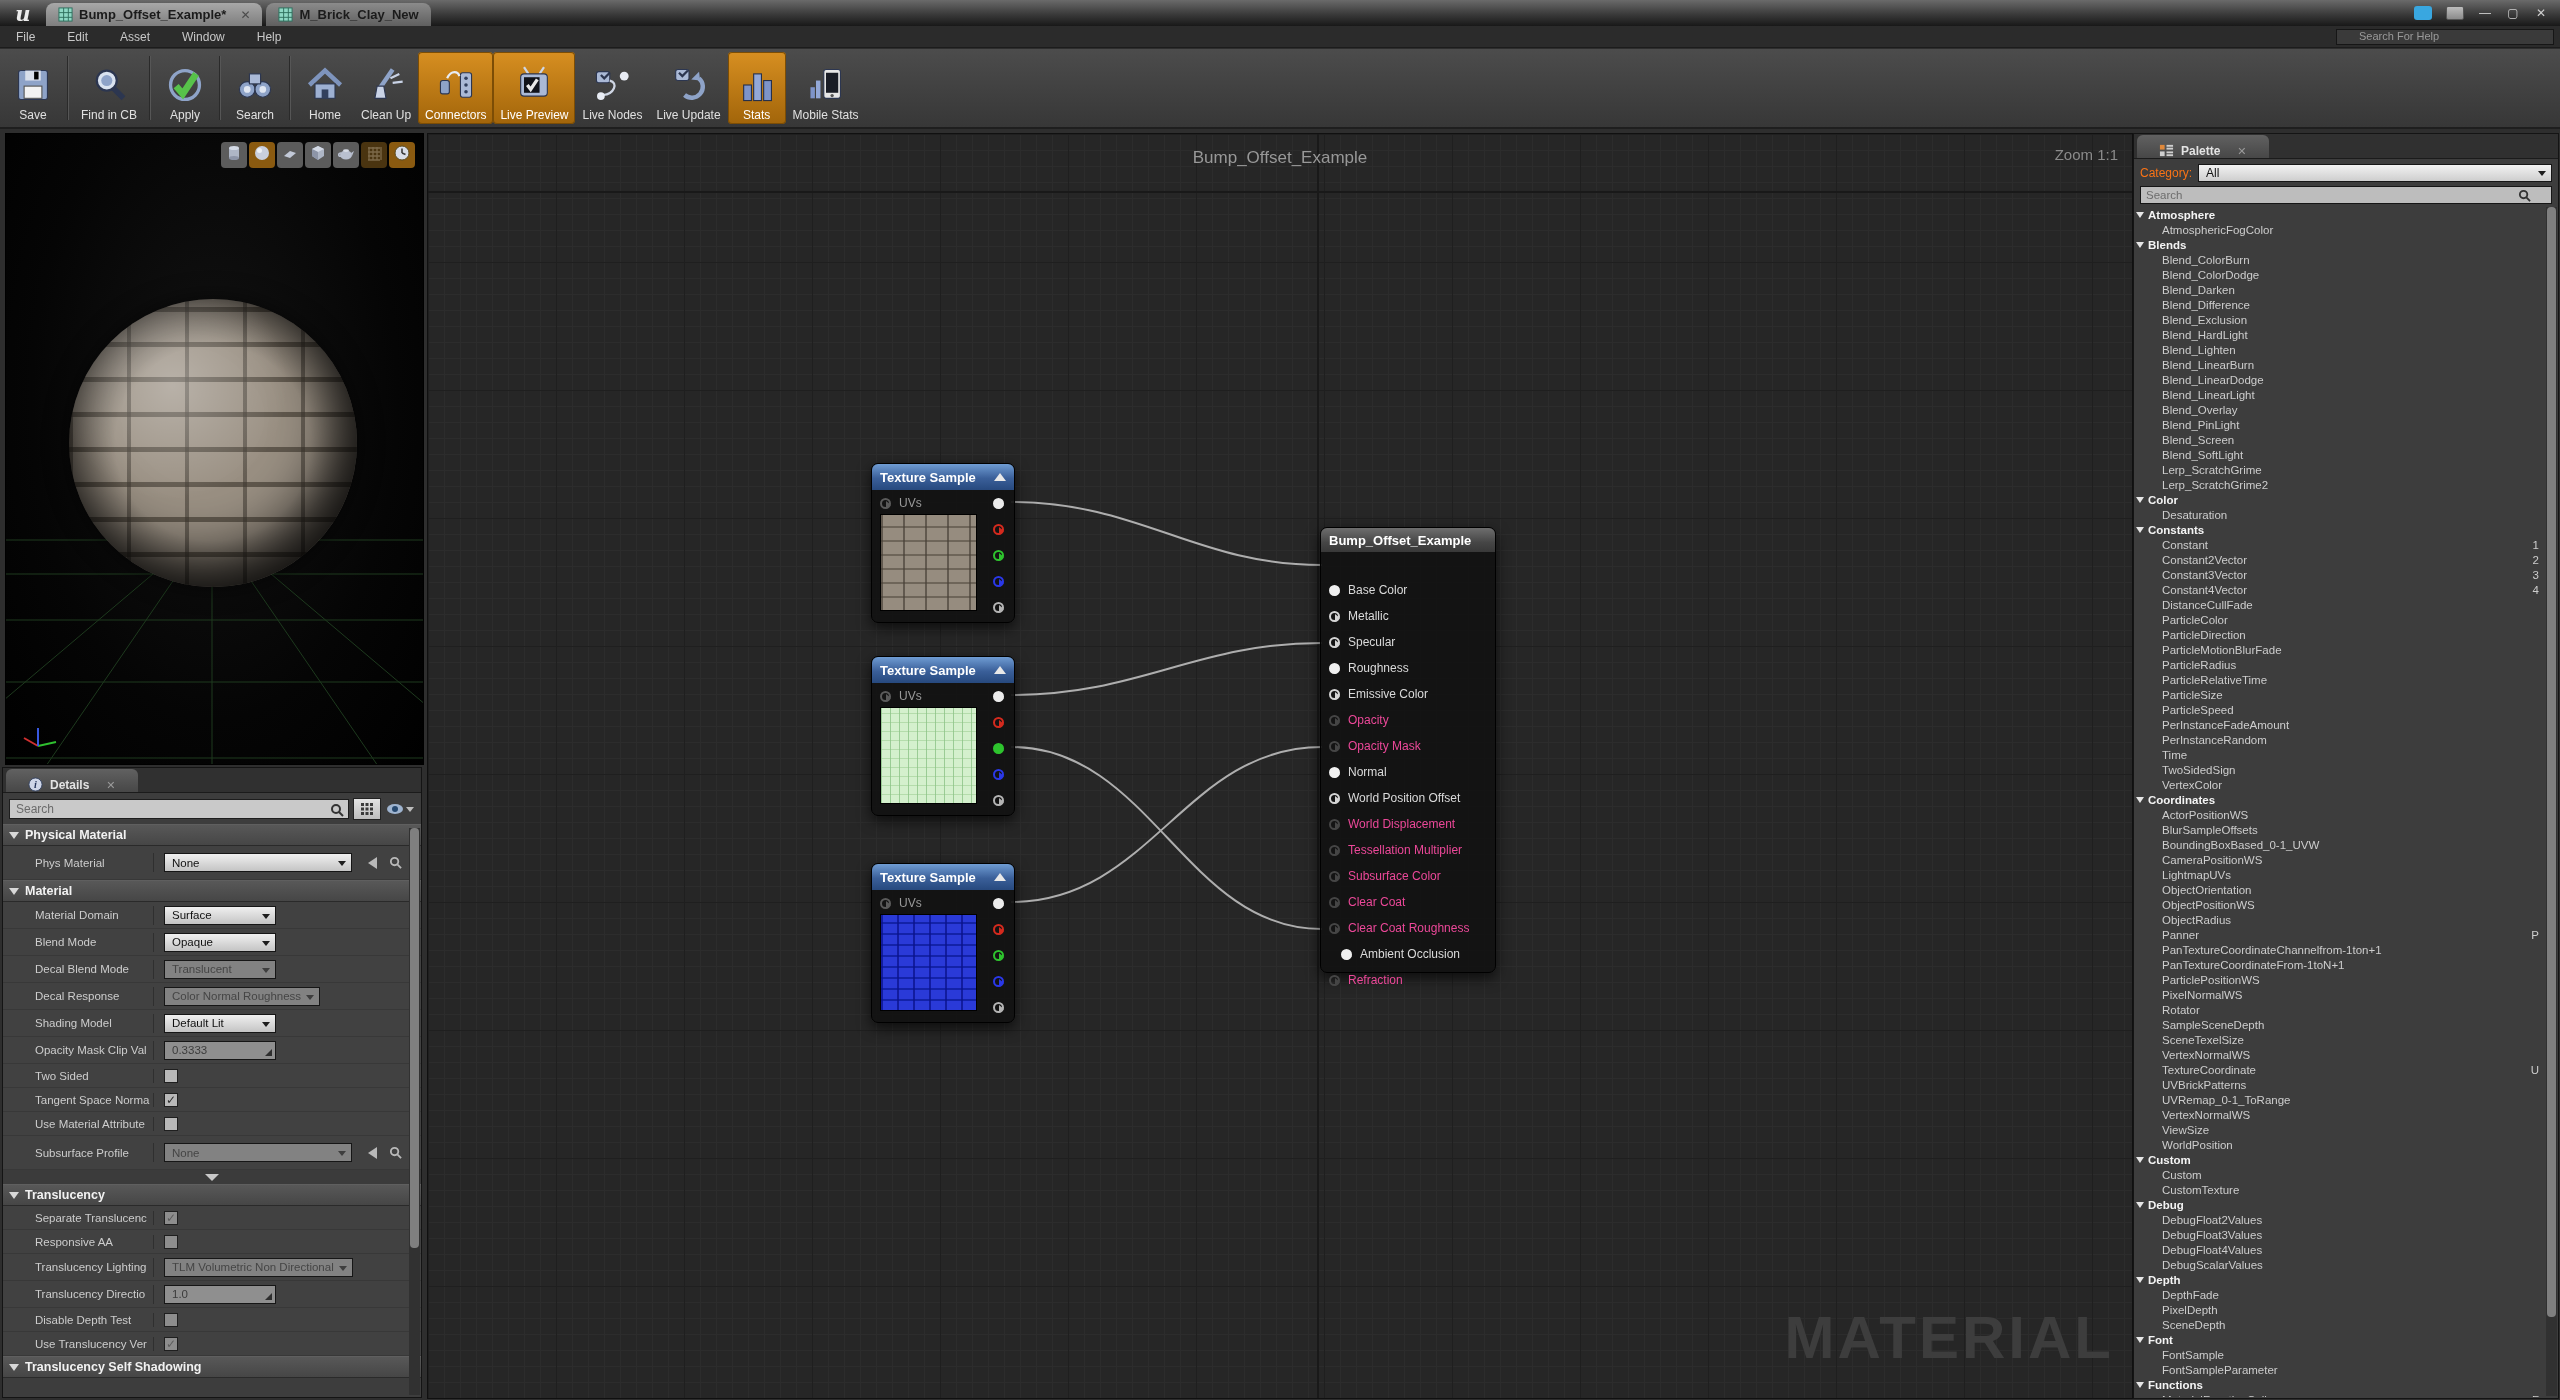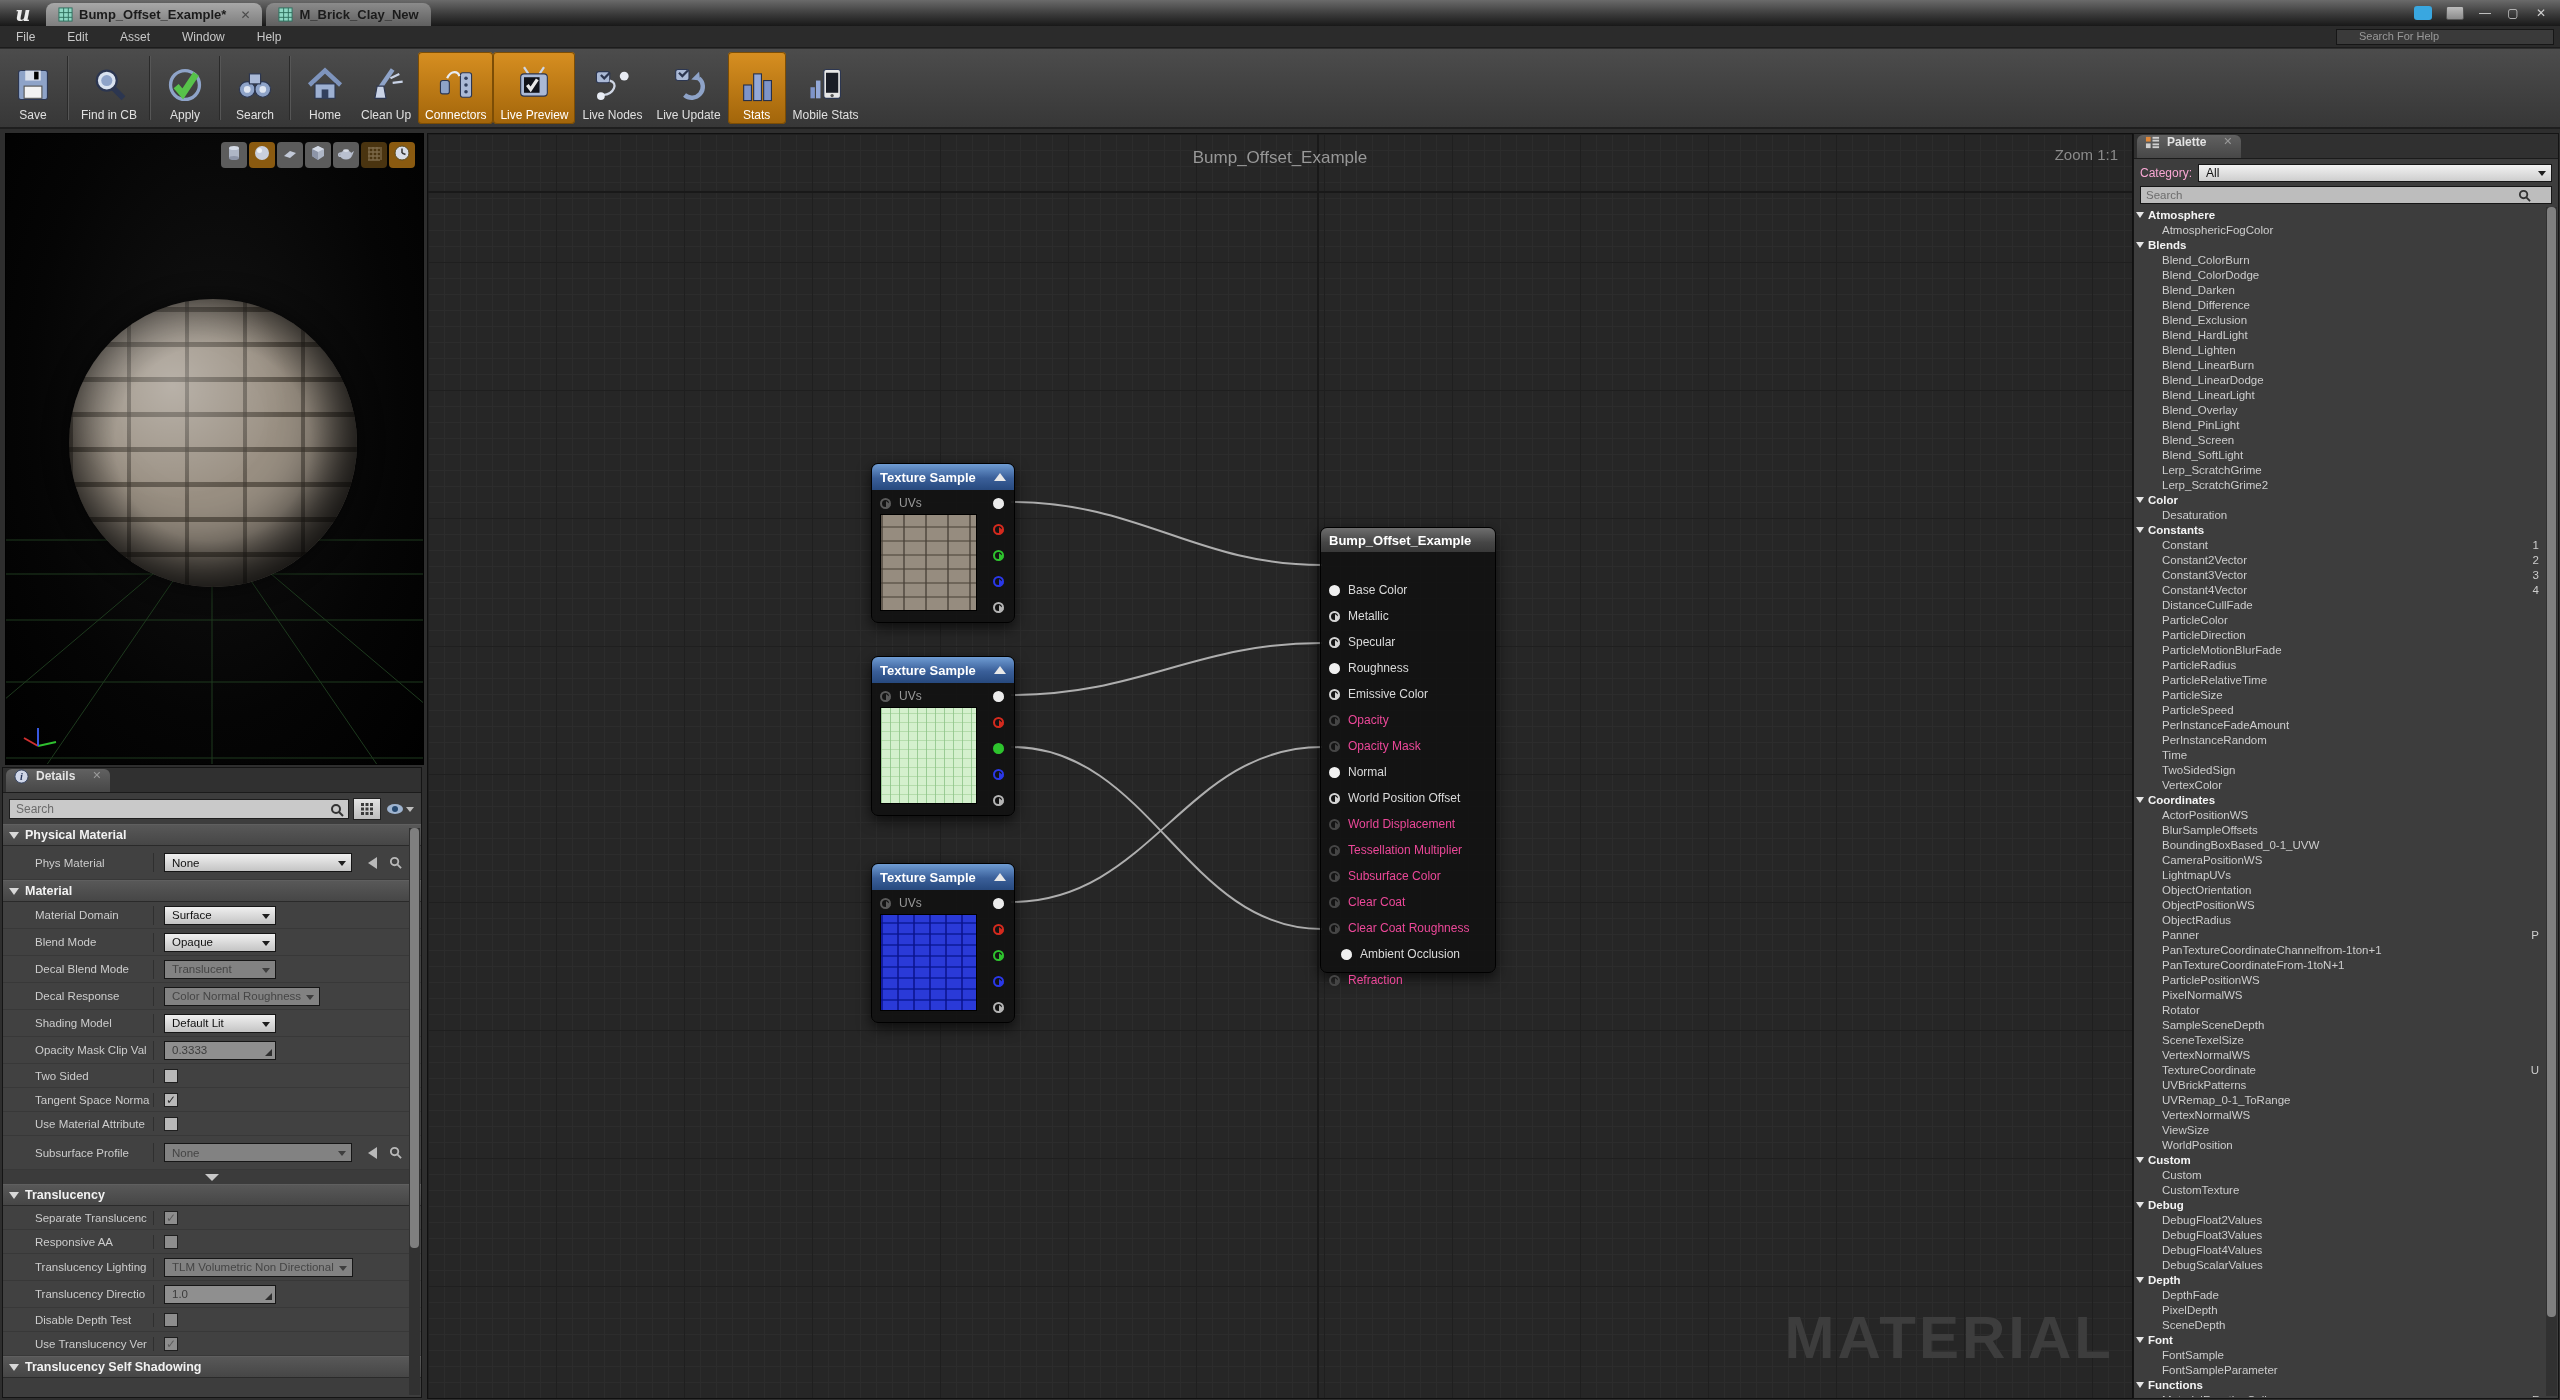--- a/index.html
+++ b/index.html
@@ -40,21 +40,21 @@
   .tb-btn .ticon { width:40px; height:40px; }
   .tb-btn .tlabel { font-size:12px; color:#e0e0e0; white-space:nowrap; }
   .tb-btn.hl { background:linear-gradient(#d78f21,#a2650a); box-shadow:inset 0 0 0 1px #7c4d05; }
   .tb-btn.hl .tlabel { color:#fff; }
   .tb-sep { width:2px; height:64px; background:#2a2a2a; border-right:1px solid #565656; margin:0 5px; }
 
   
   .panel { position:absolute; background:#3d3d3d; border:1px solid #141414; }
   .ptab-row { height:25px; background:#303030; display:flex; align-items:flex-end; border-bottom:1px solid #1b1b1b; }
   .ptab { height:23px; background:linear-gradient(#616161,#474747); border-radius:6px 6px 0 0;
-    display:flex; align-items:flex-start; gap:7px; padding:0 8px; margin-left:3px; }
+    display:flex; align-items:flex-end; gap:7px; padding:0 22px; margin-left:3px; }
   .ptab .pt-label { color:#e3e3e3; font-size:12px; font-weight:bold; }
   .ptab .pt-close { color:#9a9a9a; font-size:11px; margin-left:10px; }
 
   
   .viewport { left:5px; top:133px; width:419px; height:632px; background:
     radial-gradient(ellipse at 50% 42%, #131313 0%, #050505 62%, #000 100%); overflow:hidden; border:1px solid #000; }
   .vp-btns { position:absolute; right:8px; top:8px; display:flex; gap:2px; }
   .vp-btn { width:26px; height:26px; border-radius:4px; background:#5c5c5c; display:flex;
     align-items:center; justify-content:center; }
   .vp-btn.on { background:#8a5a10; }
@@ -134,21 +134,21 @@
   .tex-green { background:
       repeating-linear-gradient(90deg, rgba(140,195,135,.8) 0 1px, rgba(0,0,0,0) 1px 9px),
       repeating-linear-gradient(0deg, #d4f0cd 0 8px, #b4dcab 8px 9px); }
   .tex-blue { background:
       repeating-linear-gradient(90deg, rgba(10,18,140,.75) 0 2px, rgba(0,0,0,0) 2px 16px),
       repeating-linear-gradient(0deg, #2a3ad8 0 9px, #1322a8 9px 11px); }
 
   
   .palette { left:2133px; top:133px; width:426px; height:1266px; overflow:hidden; }
   .pal-cat-row { display:flex; align-items:center; gap:6px; height:22px; padding:0 6px; margin-top:3px; }
-  .pal-cat-label { color:#f9a8d4; font-size:12px; }
+  .pal-cat-label { color:#f97316; font-size:12px; }
   .pal-dd { flex:1; height:18px; background:linear-gradient(#f2f2f2,#cecece); border:1px solid #161616;
     font-size:12px; color:#111; display:flex; align-items:center; padding:0 18px 0 7px; position:relative; }
   .pal-dd::after { content:""; position:absolute; right:5px; top:6px; border:4px solid transparent; border-top:5px solid #1d1d1d; }
   .pal-search { margin:2px 6px; height:18px; background:#bdbdbd; border:1px solid #161616; color:#6d6d6d;
     font-size:11.5px; display:flex; align-items:center; padding:0 20px 0 5px; position:relative; }
   .pal-list { position:absolute; left:2px; top:73px; right:15px; bottom:1px; overflow:hidden; }
   .pal-cat { display:flex; align-items:center; gap:4px; height:15px; }
   .pal-cat .ctri { width:0; height:0; border-left:4px solid transparent; border-right:4px solid transparent; border-top:6px solid #e6e6e6; }
   .pal-cat .cname { color:#f4f4f4; font-size:11.5px; font-weight:bold; }
   .pal-item { display:flex; align-items:center; height:15px; padding-left:26px; }

